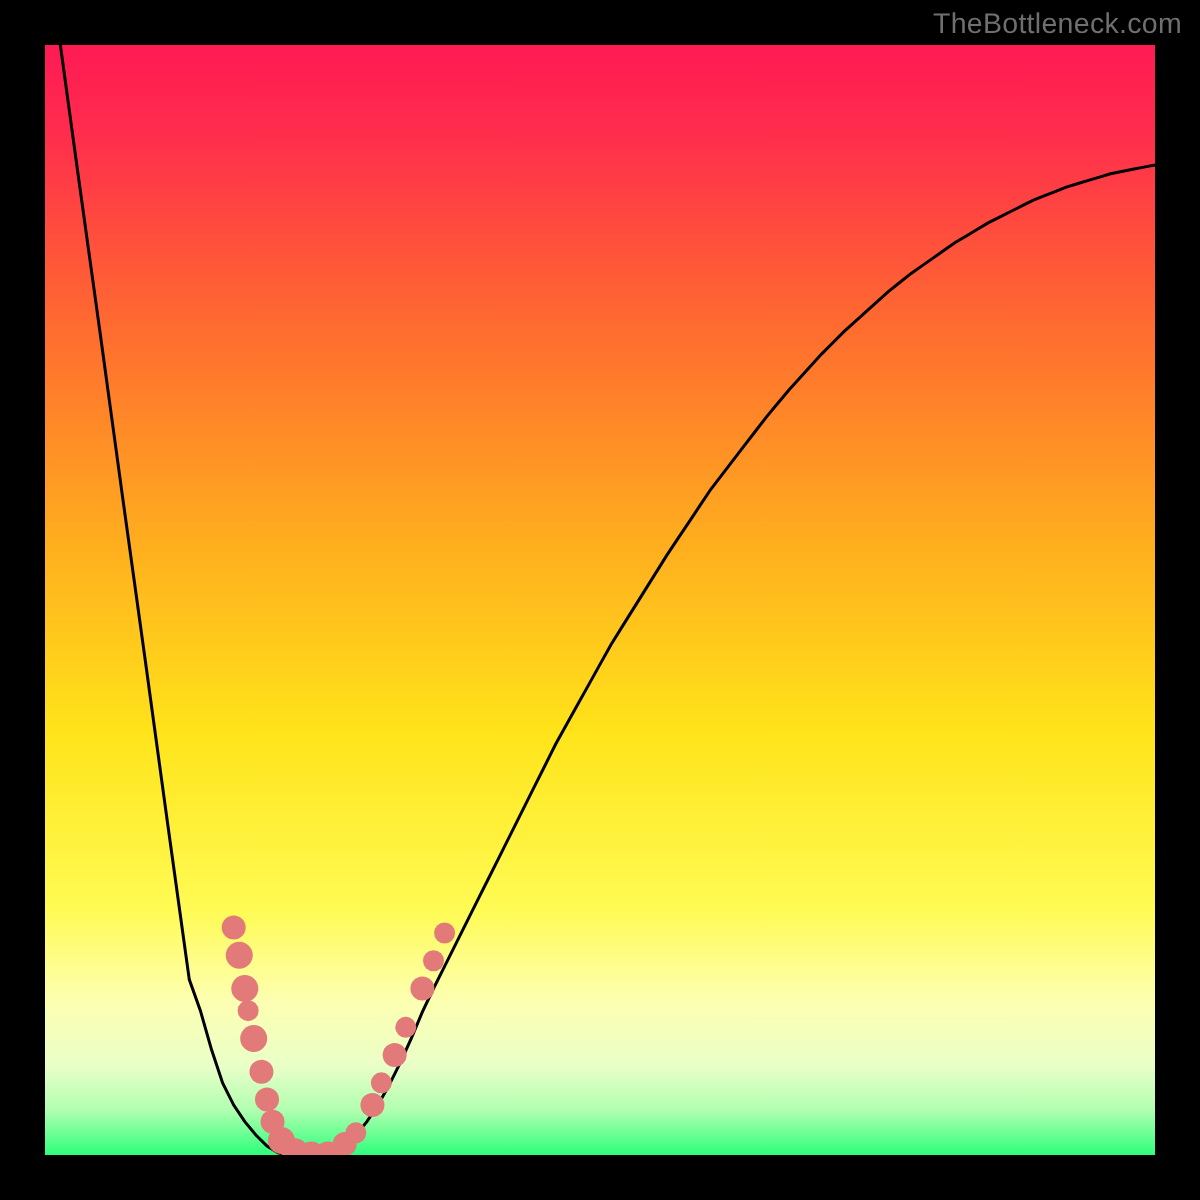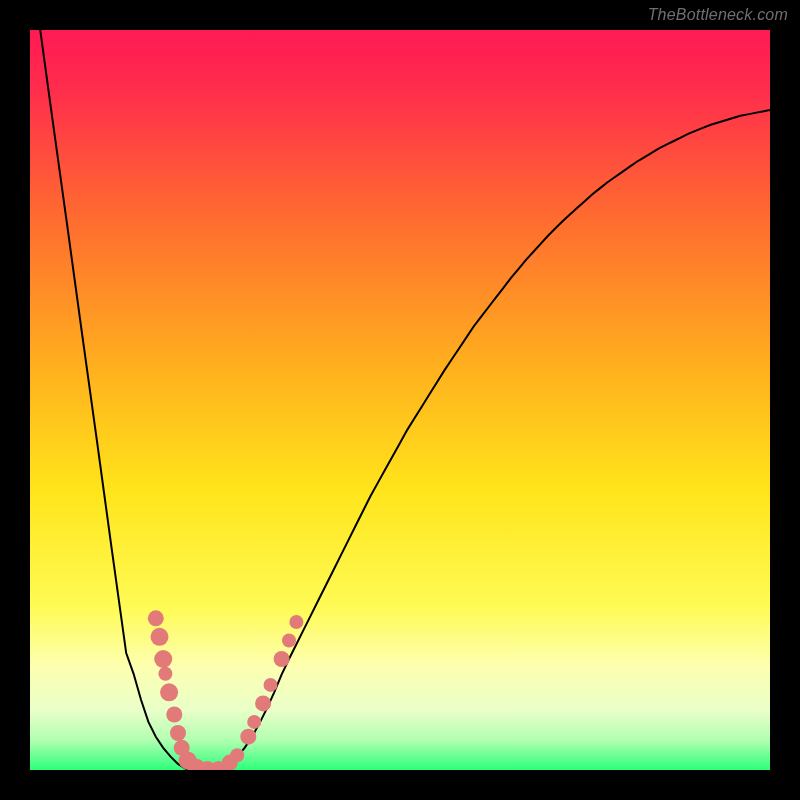--- a/index.html
+++ b/index.html
@@ -39,24 +39,23 @@
     left: 0;
     top: 0;
     width: 100%;
     height: 100%;
   }
   .watermark {
     position: absolute;
     top: 6px;
     right: 12px;
     color: #6f6f6f;
-    font-size: 16px;
+    font-size: 19px;
     letter-spacing: 0.2px;
     font-weight: 400;
-    font-style: italic;
   }
 </style>
 </head>
 <body>
 
 <div class="frame">
   <div class="plot-area">
     <svg class="gradient" viewBox="0 0 740 740" preserveAspectRatio="none">
       <defs>
         <linearGradient id="bg-grad" x1="0" y1="0" x2="0" y2="1">

